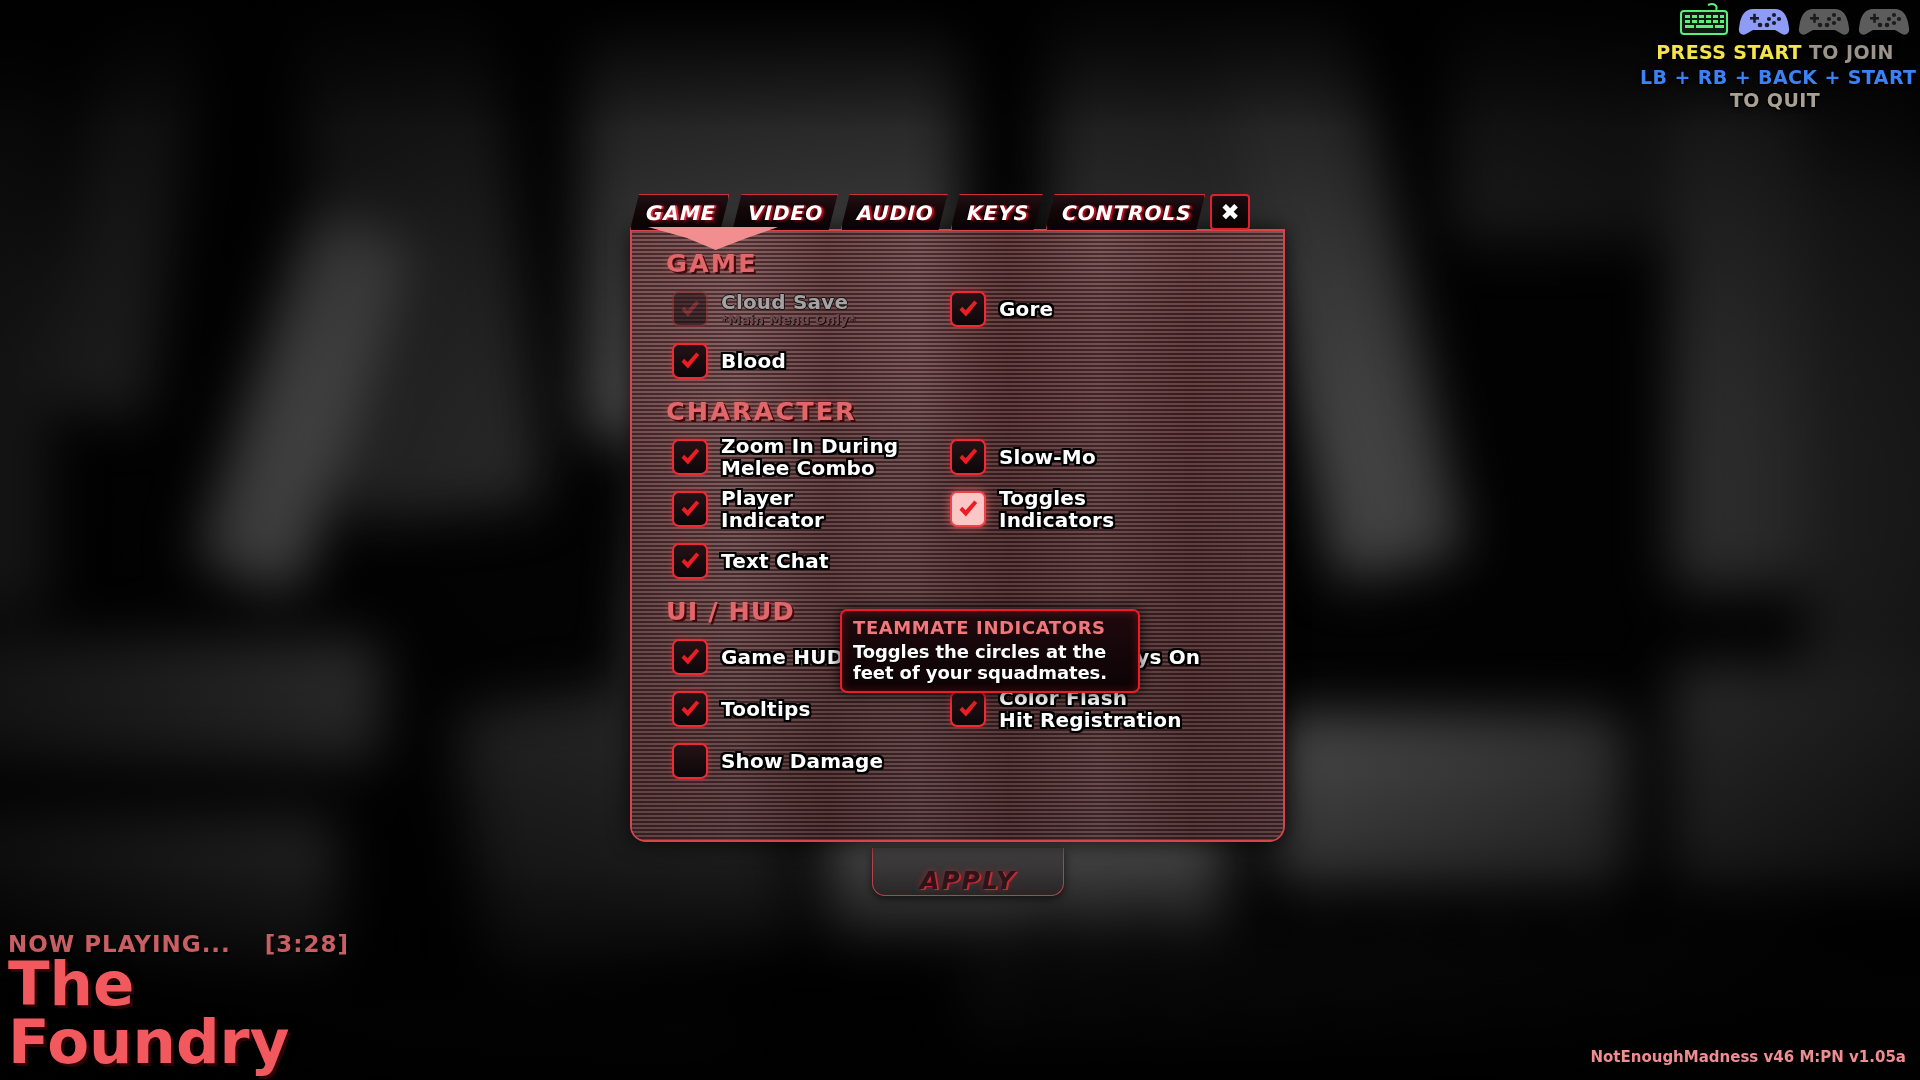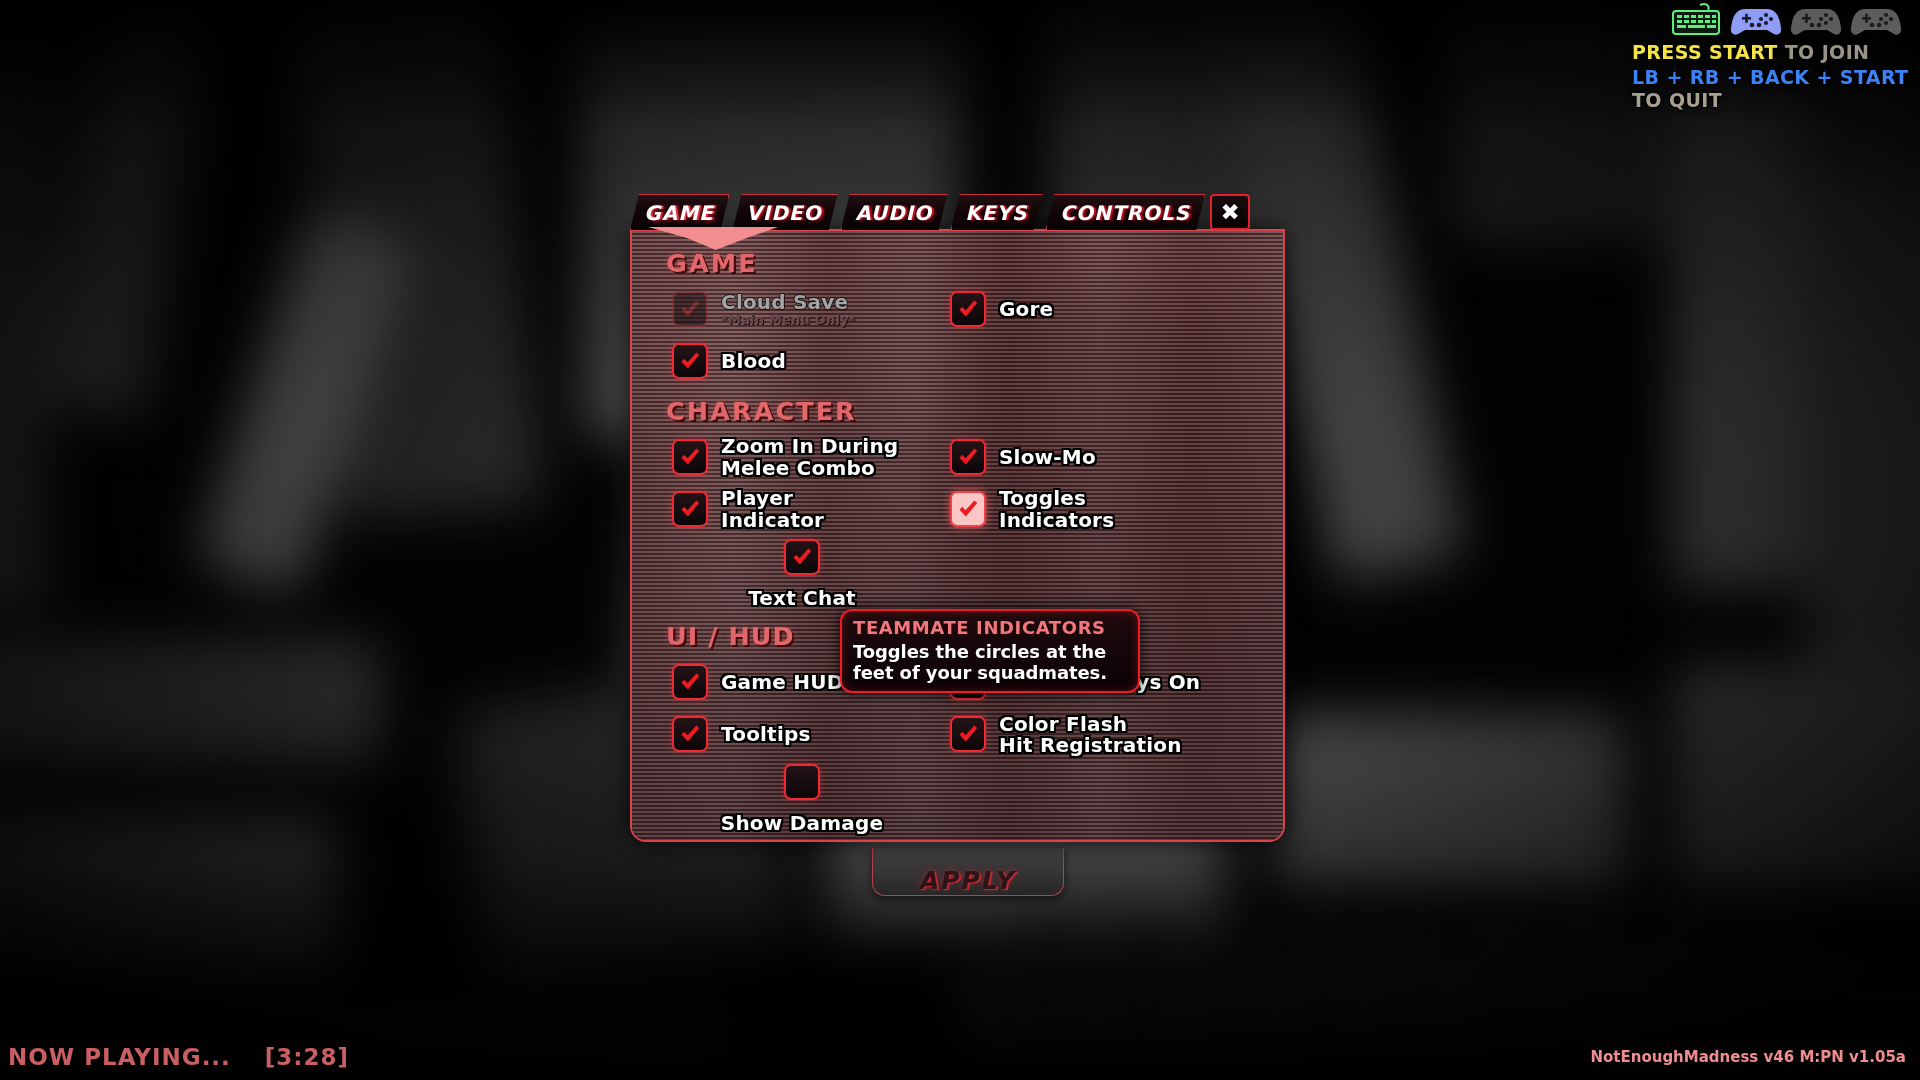--- a/index.html
+++ b/index.html
@@ -19,22 +19,22 @@
   #bg-vignette {
     position:absolute; inset:0;
     background:
       radial-gradient(ellipse 68% 62% at 50% 46%, rgba(0,0,0,0) 30%, rgba(0,0,0,.55) 68%, rgba(0,0,0,.93) 100%),
       linear-gradient(to bottom, rgba(0,0,0,.85) 0%, rgba(0,0,0,0) 12%, rgba(0,0,0,0) 80%, rgba(0,0,0,.9) 100%);
   }
   #bg-dark { position:absolute; inset:0; background:rgba(0,0,0,.30); }
 
   
   #player-bar {
-    position:absolute; right:18px; top:2px; width:270px;
-    text-align:left; z-index:40;
+    position:absolute; right:10px; top:2px; width:270px;
+    text-align:center; z-index:40;
   }
   #pads-row { display:flex; justify-content:flex-end; gap:8px; align-items:flex-end; }
   .pad-ico { width:52px; height:36px; display:block; }
   #join-line, #quit-line1, #quit-line2 {
     font-family:"DejaVu Sans", sans-serif;
     font-weight:bold; letter-spacing:.4px;
     text-shadow:1px 1px 0 #000, -1px 1px 0 #000, 1px -1px 0 #000, -1px -1px 0 #000, 0 0 6px #000;
     white-space:nowrap;
   }
   #join-line { font-size:19px; margin-top:3px; }
@@ -140,21 +140,21 @@
   }
   .section-head.hud { letter-spacing:1px; }
   .spacer-sm { height:14px; }
 
   
   .opt-grid { display:grid; grid-template-columns:278px 1fr; row-gap:8px; }
   .opt {
     display:flex; align-items:center; gap:13px; min-height:44px;
     padding-left:18px; cursor:pointer;
   }
-  .opt.single { grid-column:1 / 2;flex-direction:column; }
+  .opt.single { grid-column:1 / 2; }
 
   .cb {
     flex:0 0 auto; width:36px; height:36px; border-radius:7px;
     border:2px solid #ef2a33;
     background:linear-gradient(to bottom,#241317,#0d0608);
     display:flex; align-items:center; justify-content:center;
     box-shadow:0 0 6px rgba(240,40,50,.45);
     position:relative;
   }
   .cb.hovered { background:#fac6c6; border-color:#f04048; box-shadow:0 0 10px rgba(250,90,95,.75); }
@@ -183,21 +183,21 @@
     font-family:"DejaVu Sans", sans-serif;
     font-weight:bold; font-size:13px; color:#6b4a4e;
     text-shadow:1px 1px 0 #180c0e;
     margin-top:1px; letter-spacing:.2px;
   }
 
   
   #tooltip {
     position:absolute; left:208px; top:378px; width:300px; z-index:20;
     background:linear-gradient(to bottom,#200a0e,#0b0305);
-    border:2px solid #ee1b24; border-radius:12px;
+    border:2px solid #ee1b24; border-radius:7px;
     padding:6px 11px 8px 11px;
     box-shadow:0 0 14px rgba(0,0,0,.85), 0 0 8px rgba(230,30,40,.35) inset;
   }
   #tooltip-title {
     font-family:"DejaVu Sans", sans-serif;
     font-weight:bold; font-size:18px; letter-spacing:.6px;
     color:#f0787c; text-shadow:1px 1px 0 #2a0507;
   }
   #tooltip-body {
     font-family:"DejaVu Sans", sans-serif;
@@ -567,15 +567,16 @@
 
 <div id="apply-btn">
   <span id="apply-label">APPLY</span>
 </div>
 
 <div id="now-playing">
   <div id="np-row">
     <span id="np-label">NOW PLAYING...</span>
     <span id="np-time">[3:28]</span>
   </div>
+  <div id="np-title">The Foundry</div>
 </div>
 
 <div id="version-text">NotEnoughMadness v46 M:PN v1.05a</div>
 
 </body></html>

